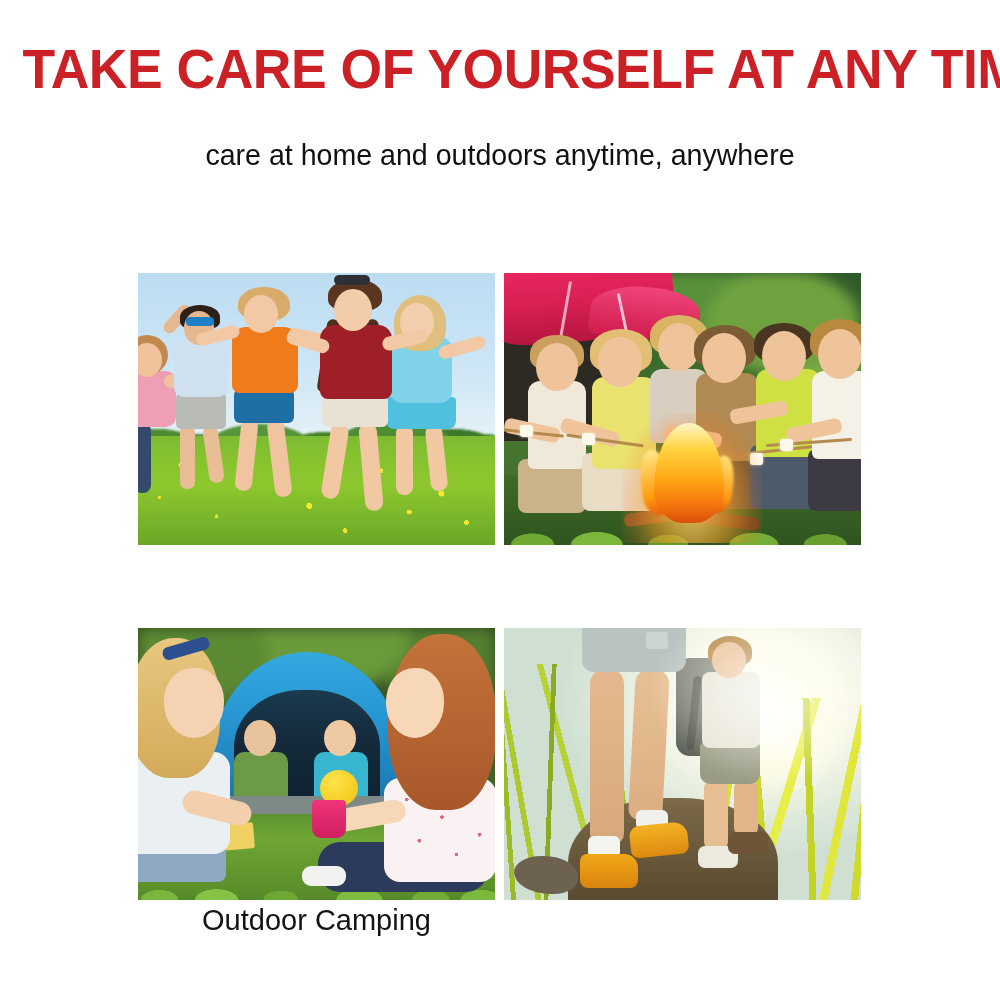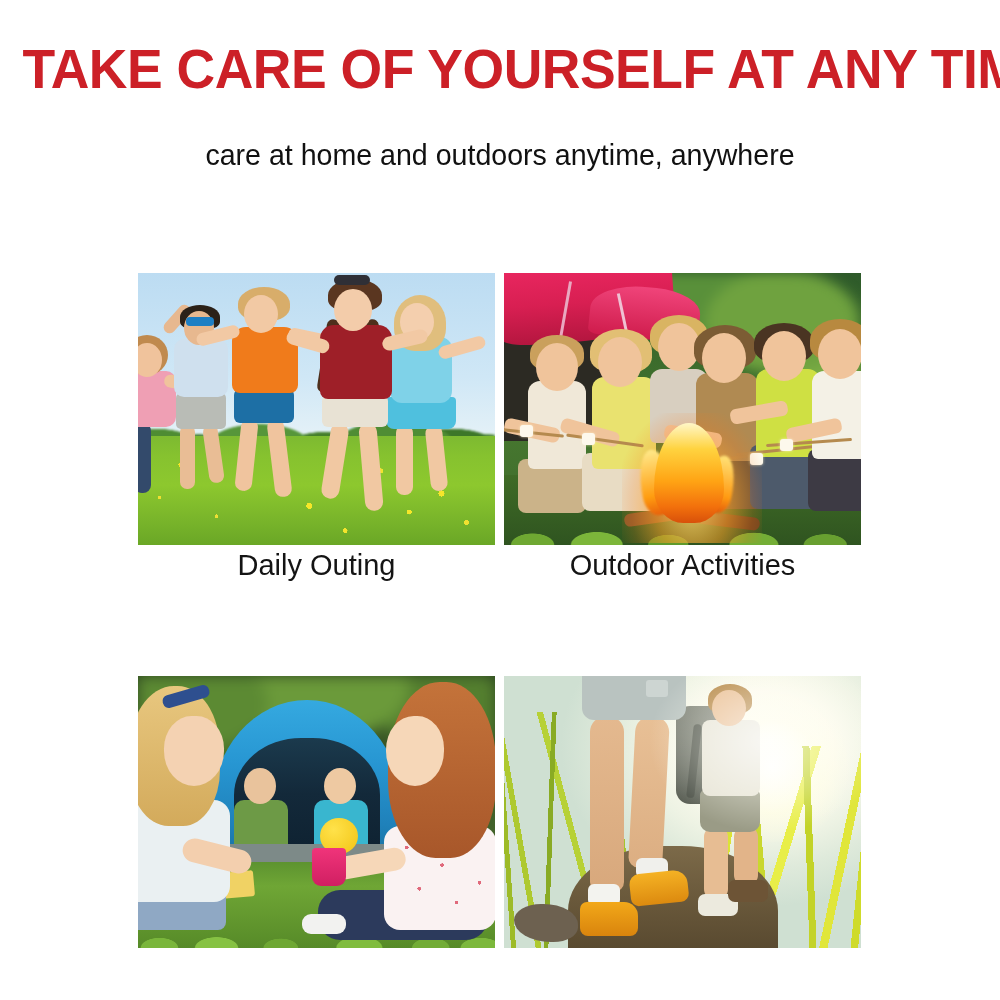--- a/index.html
+++ b/index.html
@@ -493,24 +493,20 @@
         <div class="lyr p2-log1"></div>
         <div class="lyr p2-log2"></div>
         <div class="lyr p2-fire-glow"></div>
         <div class="lyr p2-flame2"></div>
         <div class="lyr p2-flame3"></div>
         <div class="lyr p2-flame"></div>
       </div>
     </div>
   </div>
 
-  <div class="caption-row">
-    <div class="caption col1">Daily Outing</div>
-    <div class="caption col2">Outdoor Activities</div>
-  </div>
 
   <div class="row-gap"></div>
 
   <div class="row">
 
     <div class="cell col1">
       <div class="photo">
         <div class="lyr p3-bg"></div>
         <div class="lyr p3-foliage"></div>
         <div class="lyr p3-tent"></div>
@@ -571,15 +567,16 @@
         <div class="lyr p4-h1-bootL"></div>
         <div class="lyr p4-h1-bootR"></div>
         <div class="lyr p4-h1-short"></div>
         <div class="lyr p4-h1-pocket"></div>
         <div class="lyr p4-haze"></div>
       </div>
     </div>
   </div>
 
   <div class="caption-row">
+    <div class="caption col1">Outdoor Camping</div>
   </div>
 
 </div>
 
 </body></html>

